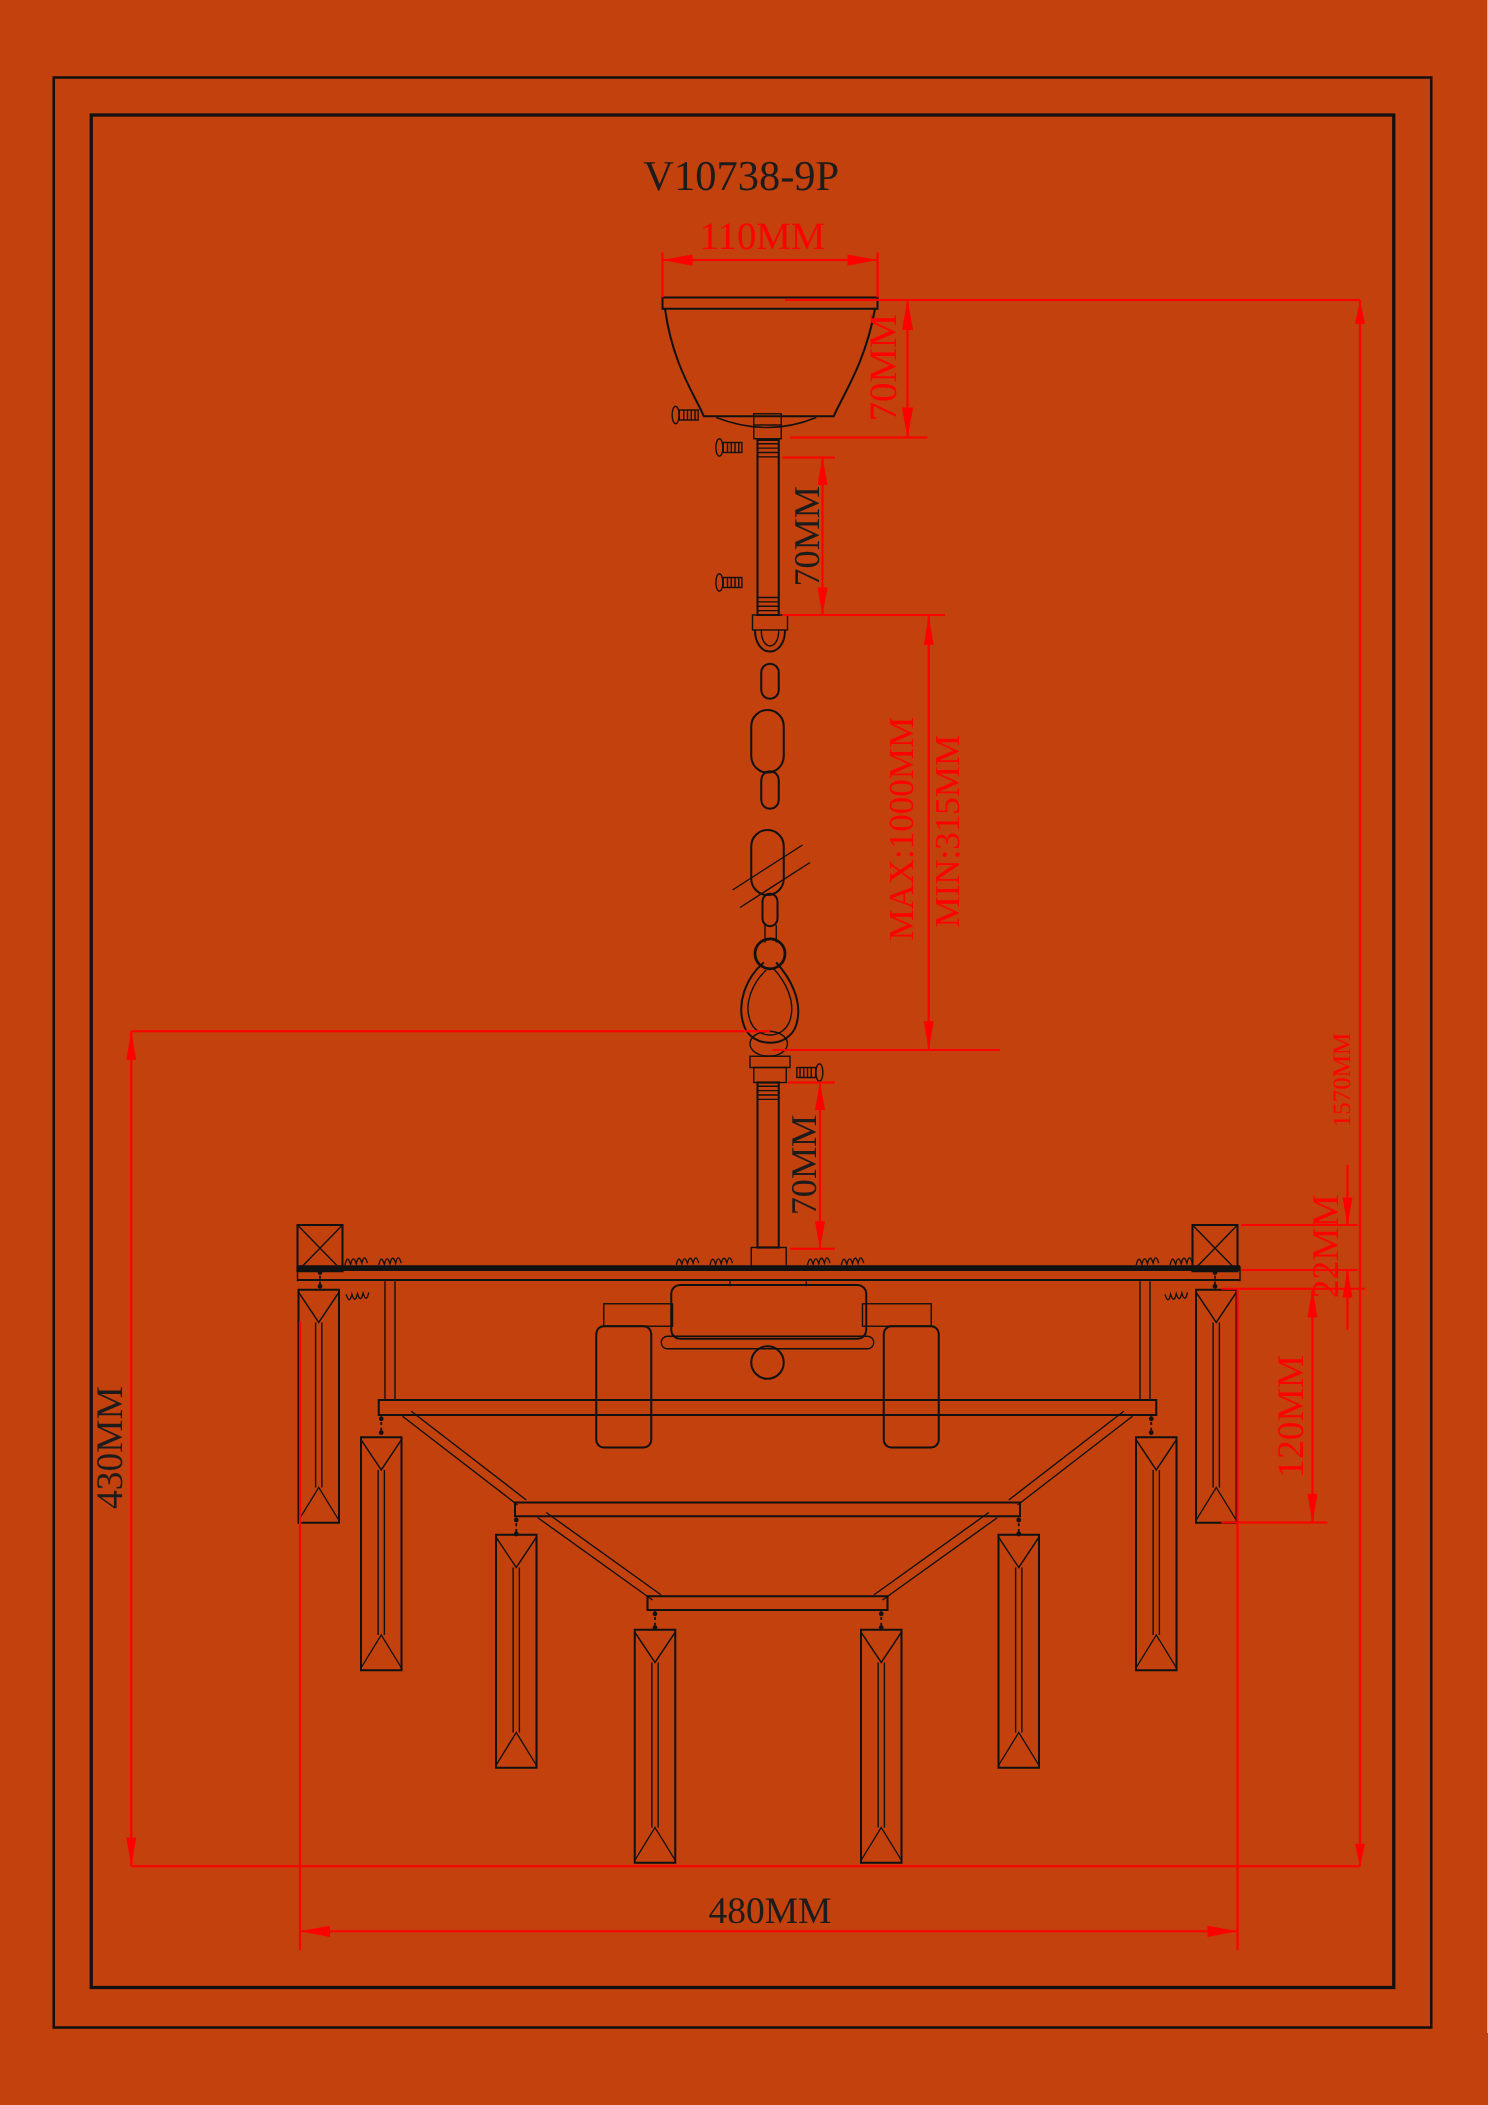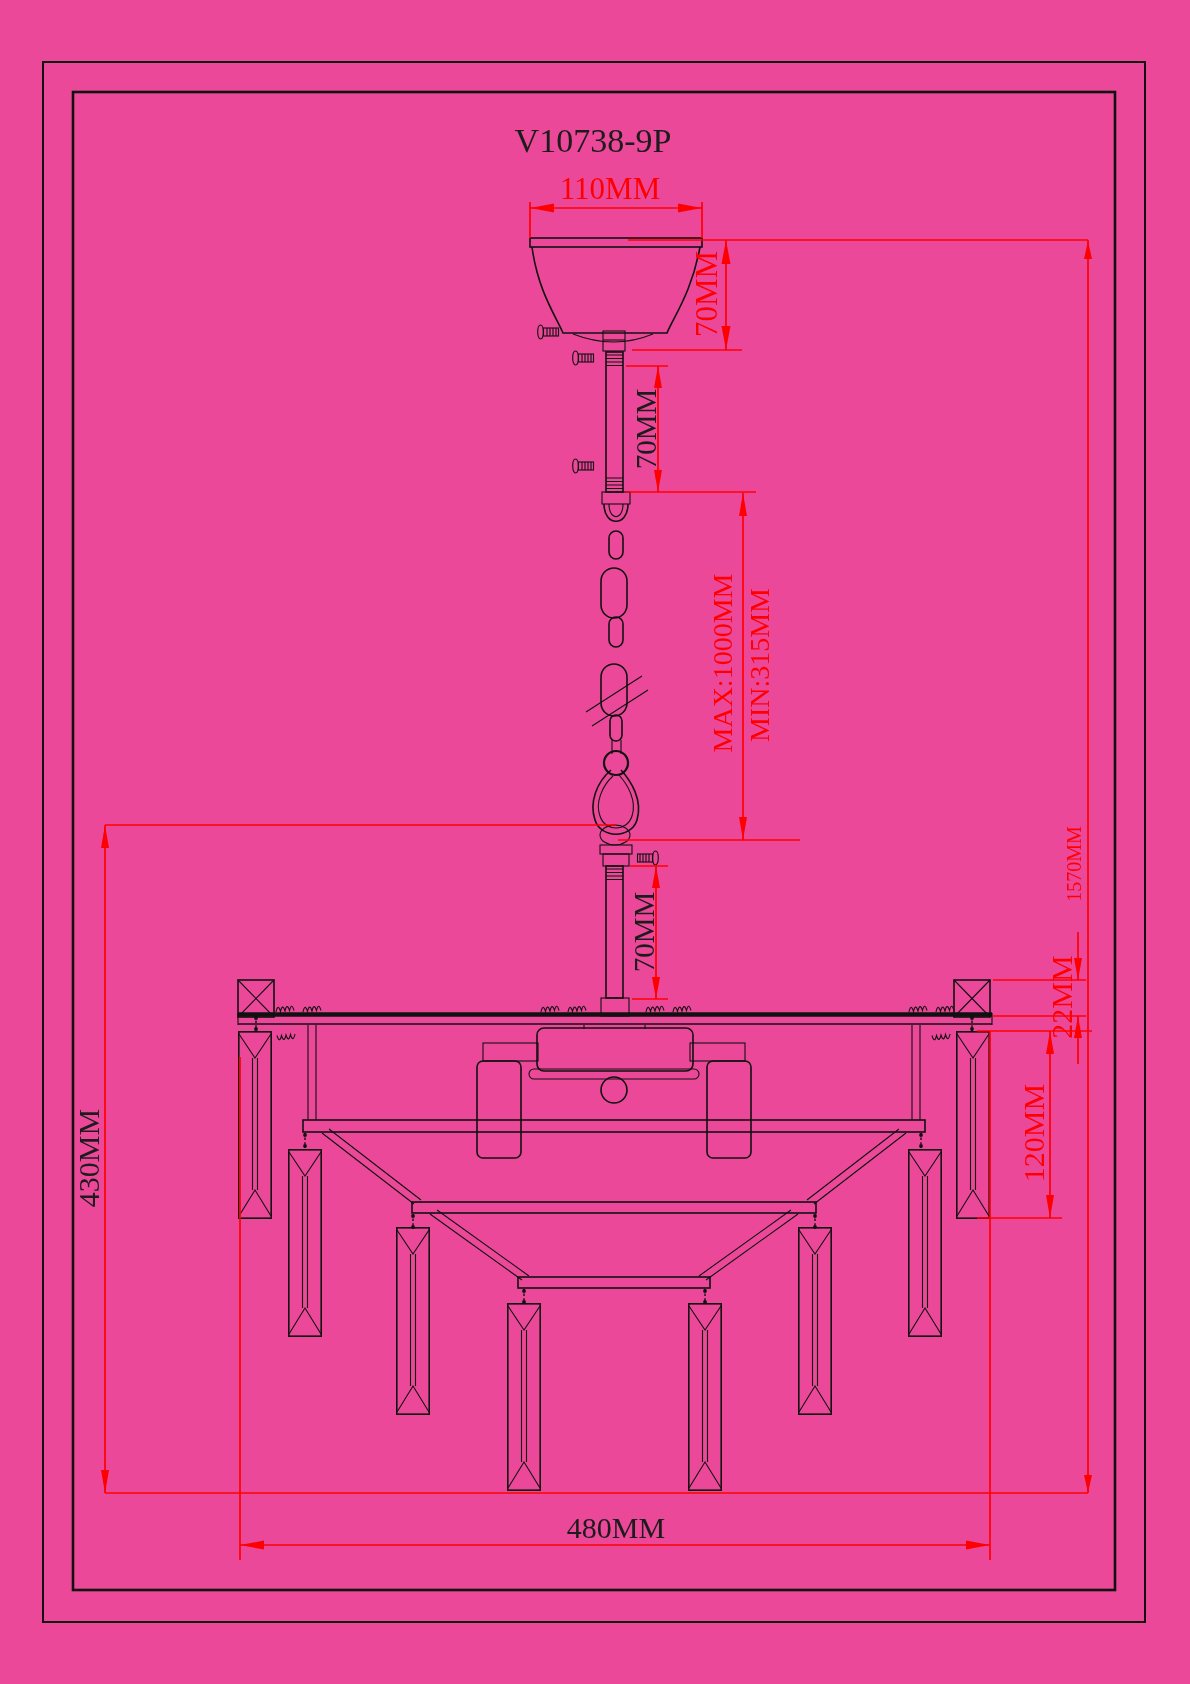--- a/index.html
+++ b/index.html
@@ -1,16 +1,16 @@
 <!DOCTYPE html>
 <html><head>
 <meta charset="utf-8">
 <style>
   html,body{margin:0;padding:0;background:#ffffff;}
-  .canvas{position:relative;width:1190px;height:1684px;background:#ec4899;overflow:hidden;}
+  .canvas{position:relative;width:1190px;height:1684px;background:#c2410c;overflow:hidden;}
   svg{position:absolute;top:0;left:0;}
   text{font-family:"Liberation Serif","DejaVu Serif",serif;}
   .blk-t{fill:#1c1c1c;}
   .red-t{fill:#ff0000;}
   .blk{stroke:#111111;fill:none;stroke-width:1.6;}
   .blk-thin{stroke:#111111;fill:none;stroke-width:1.1;}
   .red{stroke:#ff0000;fill:none;stroke-width:1.7;}
   .redfill{fill:#ff0000;stroke:none;}
 </style>
 </head>

